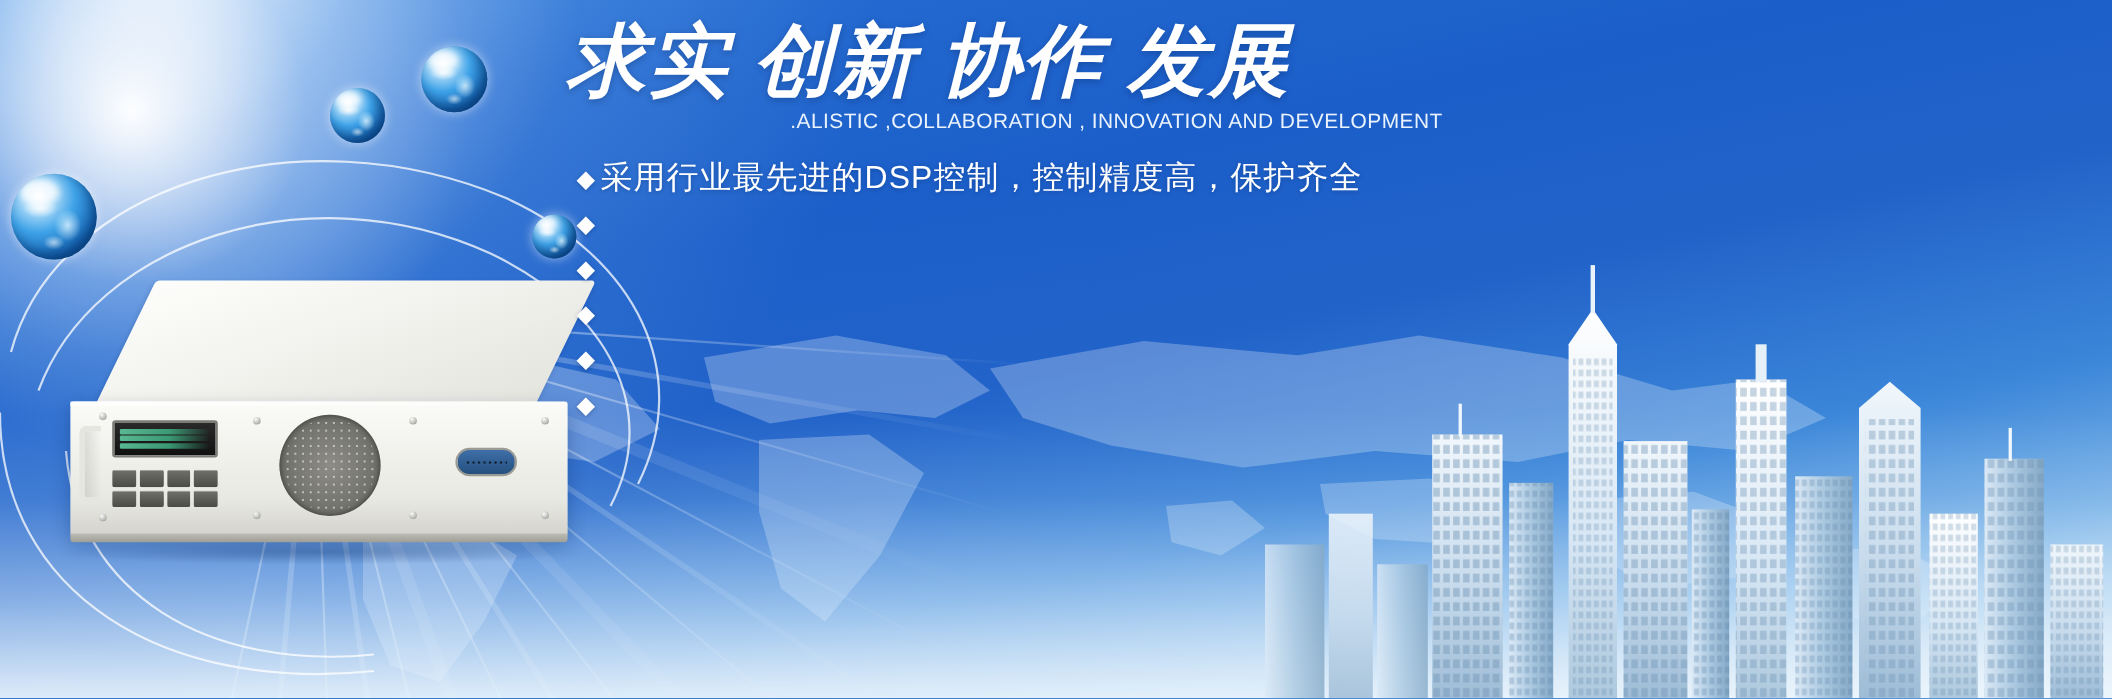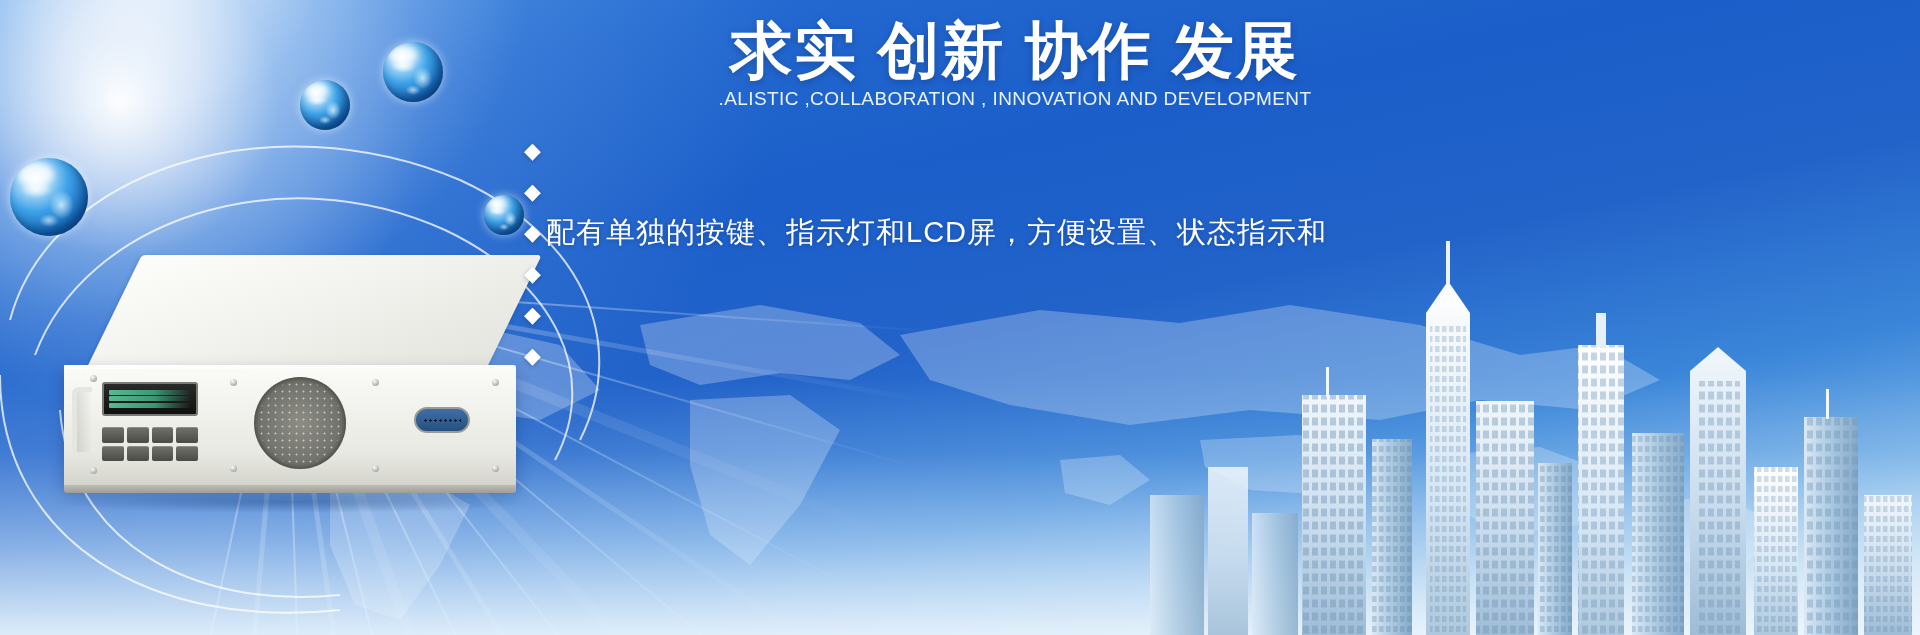--- a/index.html
+++ b/index.html
@@ -143,27 +143,27 @@
   }
 
   
   .city { position:absolute; right:0; bottom:0; width:780px; height:440px; }
   .city svg { width:100%; height:100%; display:block; }
 
   
   .textwrap { position:absolute; left:515px; top:14px; width:1000px; }
   .headline {
     color:#ffffff;
-    font-size:62px;
+    font-size:72px;
     font-weight:bold;
     letter-spacing:2px;
     line-height:1.18;
-    text-align:center;
     text-shadow:0 2px 7px rgba(0,20,60,0.28);
     white-space:nowrap;
+    font-style:italic;
   }
   .subhead {
     color:#eaf3fd;
     font-size:19px;
     letter-spacing:0.4px;
     text-align:center;
     margin-top:1px;
     white-space:nowrap;
   }
   .bullets { margin-top:20px; padding-left:9px; }
@@ -366,27 +366,27 @@
     </svg>
   </div>
 
   <div class="textwrap">
     <div class="headline">求实 创新 协作 发展</div>
     <div class="subhead">.ALISTIC ,COLLABORATION , INNOVATION AND DEVELOPMENT</div>
 
     <div class="bullets">
       <div class="bullet">
         <span class="dia">◆</span>
-      </div>
-      <div class="bullet">
-        <span class="dia">◆</span>
-      </div>
-      <div class="bullet">
-        <span class="dia">◆</span>
-        <span class="btxt">配有单独的按键、指示灯和LCD屏，方便设置、状态指示和</span>
+        <span class="btxt">采用行业最先进的DSP控制，控制精度高，保护齐全</span>
+      </div>
+      <div class="bullet">
+        <span class="dia">◆</span>
+      </div>
+      <div class="bullet">
+        <span class="dia">◆</span>
       </div>
       <div class="bullet">
         <span class="dia">◆</span>
       </div>
       <div class="bullet">
         <span class="dia">◆</span>
       </div>
       <div class="bullet">
         <span class="dia">◆</span>
       </div>

